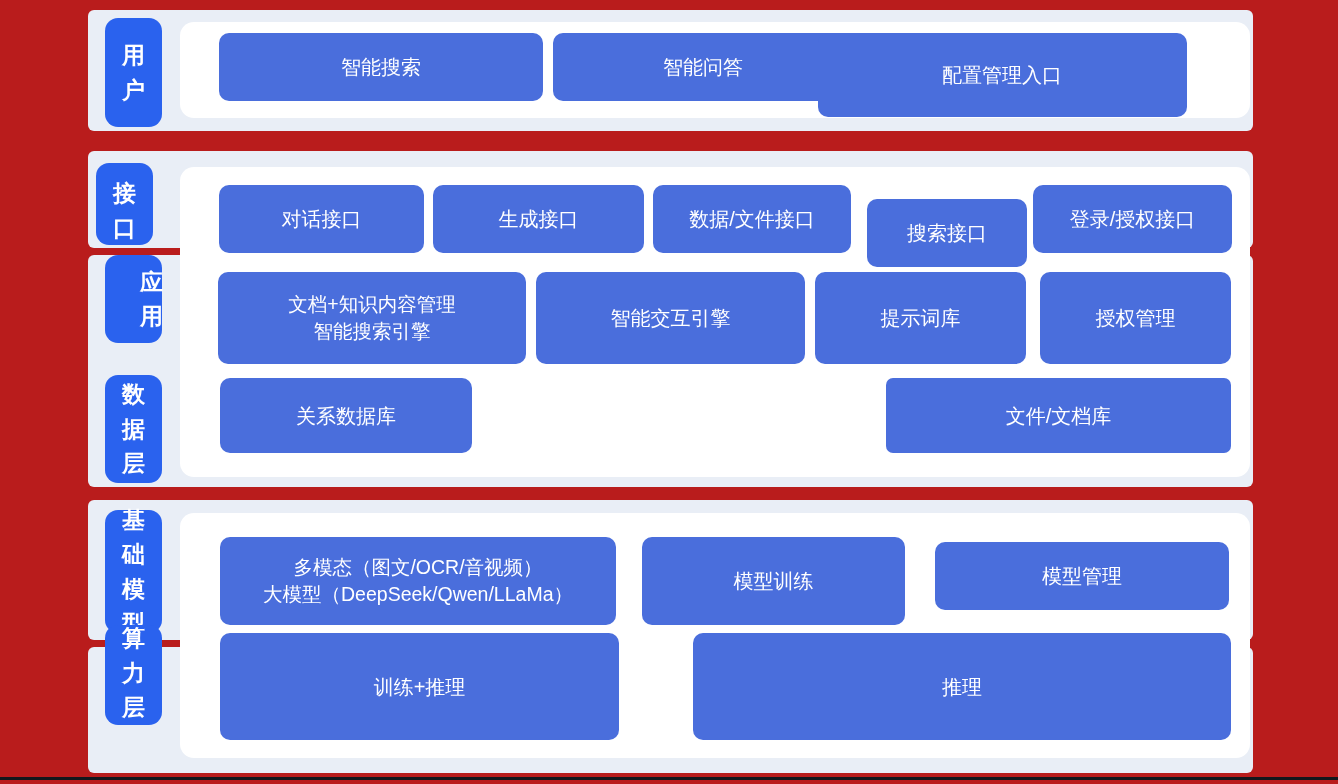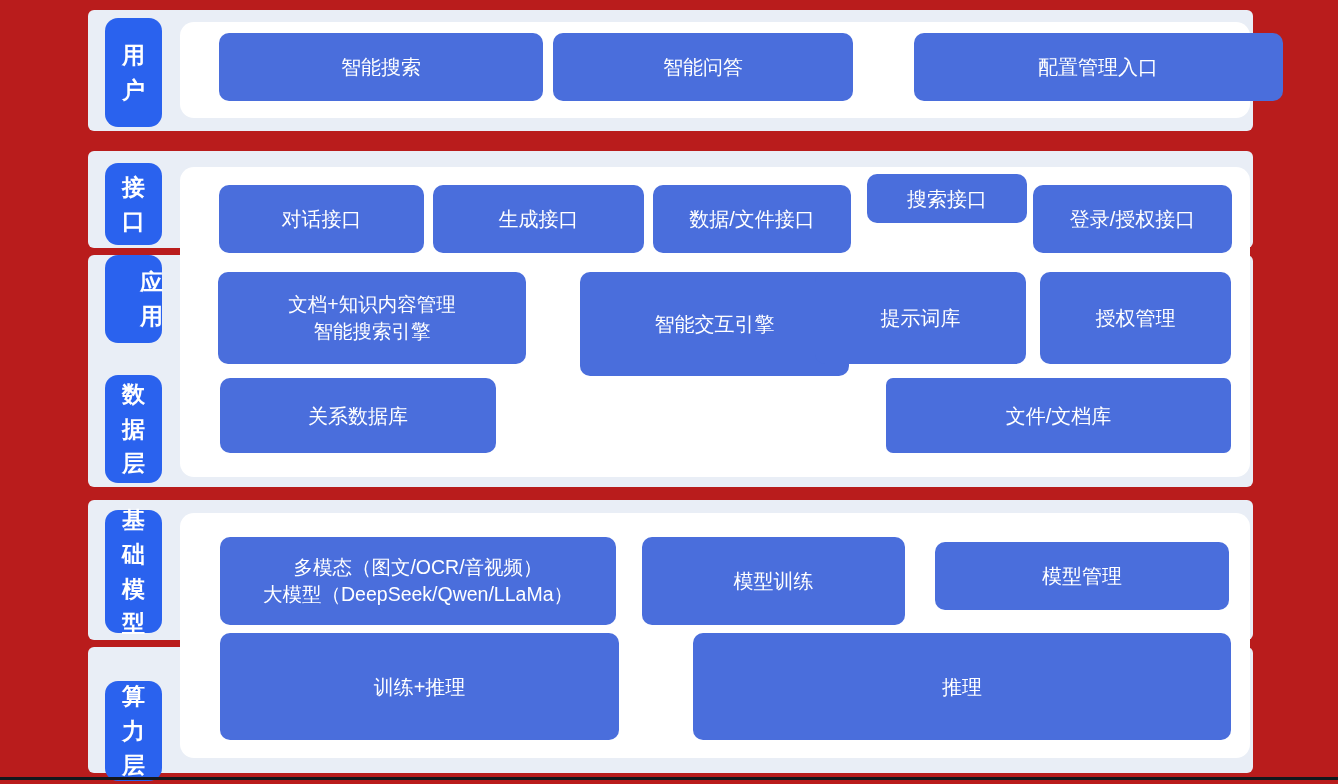--- a/index.html
+++ b/index.html
@@ -75,53 +75,53 @@
   <div class="strip" style="left:88px; top:500px; width:1165px; height:140px;"></div>
   <div class="strip" style="left:88px; top:647px; width:1165px; height:126px;"></div>
 
   <div class="panel" style="left:180px; top:22px; width:1070px; height:96px;"></div>
   <div class="panel" style="left:180px; top:167px; width:1070px; height:310px;"></div>
   <div class="panel" style="left:180px; top:513px; width:1070px; height:245px;"></div>
 
   <div class="side-label" style="left:105px; top:18px; width:57px; height:109px;">
     <span class="vtext">用户</span>
   </div>
-  <div class="side-label" style="left:105px; top:163px; width:57px; height:82px;">
+  <div class="side-label" style="left:96px; top:163px; width:57px; height:82px;align-items:flex-end;">
     <span class="vtext">接口</span>
   </div>
   <div class="side-label" style="left:105px; top:255px; width:57px; height:88px;padding-left:36px;">
     <span class="vtext">应用</span>
   </div>
   <div class="side-label" style="left:105px; top:355px; width:57px; height:108px;margin-top:20px;">
     <span class="vtext">数据层</span>
   </div>
   <div class="side-label" style="left:105px; top:510px; width:57px; height:123px;">
     <span class="vtext">基础模型</span>
   </div>
-  <div class="side-label" style="left:105px; top:681px; width:57px; height:100px;">
+  <div class="side-label" style="left:105px; top:625px; width:57px; height:100px;font-family:Liberation Mono, monospace;">
     <span class="vtext">算力层</span>
   </div>
 
   <div class="box" style="left:219px; top:33px; width:324px; height:68px;">智能搜索</div>
   <div class="box" style="left:553px; top:33px; width:300px; height:68px;">智能问答</div>
-  <div class="box" style="left:914px; top:33px; width:369px; height:68px;padding-left:9px;">配置管理入口</div>
+  <div class="box" style="left:818px; top:33px; width:369px; height:84px;padding-left:9px;">配置管理入口</div>
 
   <div class="box" style="left:219px; top:185px; width:205px; height:68px;">对话接口</div>
   <div class="box" style="left:433px; top:185px; width:211px; height:68px;">生成接口</div>
   <div class="box" style="left:653px; top:185px; width:198px; height:68px;">数据/文件接口</div>
-  <div class="box" style="left:867px; top:174px; width:160px; height:49px;">搜索接口</div>
+  <div class="box" style="left:867px; top:199px; width:160px; height:68px;">搜索接口</div>
   <div class="box" style="left:1033px; top:185px; width:199px; height:68px;">登录/授权接口</div>
 
   <div class="box two-line" style="left:218px; top:272px; width:308px; height:92px;">文档+知识内容管理
 智能搜索引擎</div>
-  <div class="box" style="left:536px; top:272px; width:269px; height:104px;margin-left:44px;">智能交互引擎</div>
+  <div class="box" style="left:536px; top:272px; width:269px; height:92px;">智能交互引擎</div>
   <div class="box" style="left:815px; top:272px; width:211px; height:92px;">提示词库</div>
   <div class="box" style="left:1040px; top:272px; width:191px; height:92px;">授权管理</div>
 
-  <div class="box" style="left:220px; top:378px; width:276px; height:75px;">关系数据库</div>
+  <div class="box" style="left:220px; top:378px; width:252px; height:75px;">关系数据库</div>
   <div class="box" style="left:886px; top:378px; width:345px; height:75px;border-radius:7px;">文件/文档库</div>
 
   <div class="box two-line" style="left:220px; top:537px; width:396px; height:88px;">多模态（图文/OCR/音视频）
 大模型（DeepSeek/Qwen/LLaMa）</div>
   <div class="box" style="left:642px; top:537px; width:263px; height:88px;">模型训练</div>
   <div class="box" style="left:935px; top:542px; width:294px; height:68px;">模型管理</div>
 
   <div class="box" style="left:220px; top:633px; width:399px; height:107px;">训练+推理</div>
   <div class="box" style="left:693px; top:633px; width:538px; height:107px;">推理</div>
 

